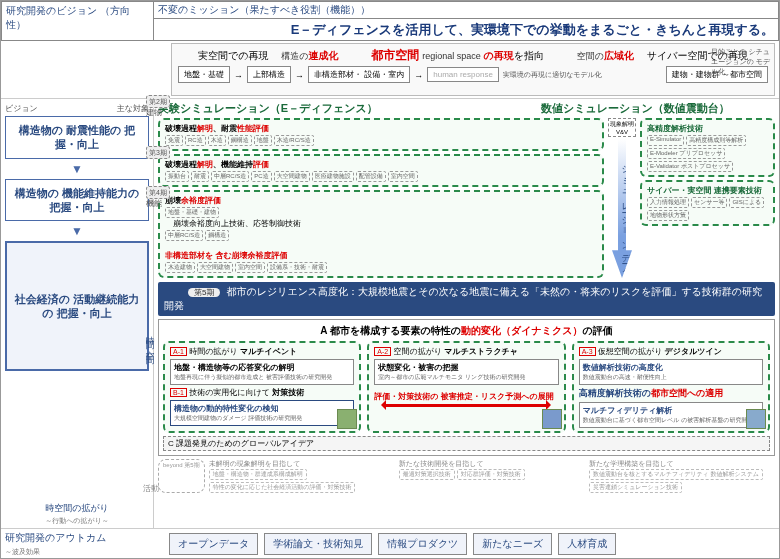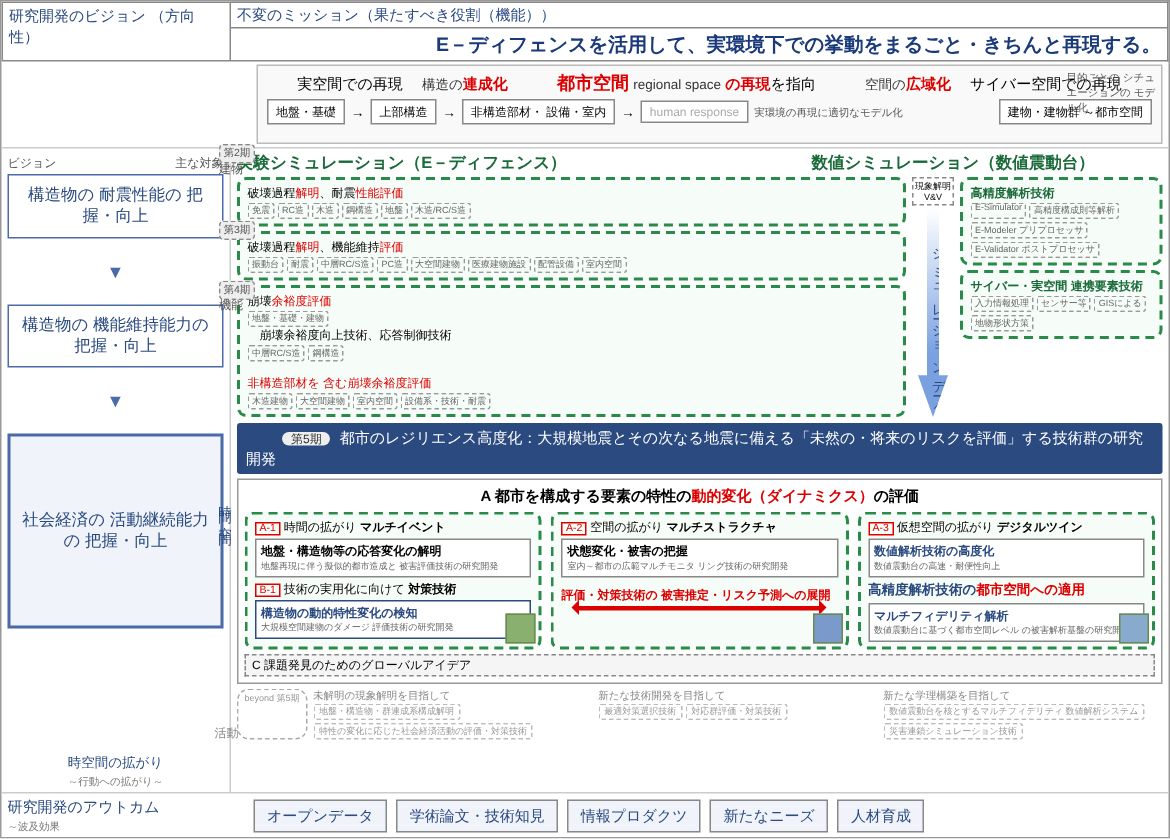--- a/index.html
+++ b/index.html
@@ -14,35 +14,35 @@
 .row2-inner{border:1px solid #bbb;background:#f9f9f9;padding:3px 6px;height:100%;}
 .row2-top{font-size:10px;text-align:center;}
 .row2-top .r{color:#d00;font-weight:bold;}
 .row2-top .b2{color:#333;font-size:9px;}
 .row2-boxes{display:flex;gap:4px;margin-top:2px;align-items:center;}
 .row2-box{border:1px solid #888;padding:2px 5px;font-size:8px;background:#fff;white-space:nowrap;}
 .row2-cap{font-size:7px;color:#555;}
 .main{position:relative;display:flex;height:calc(100% - 128px);}
 .leftcol{width:153px;border-right:1px solid #ccc;padding:4px;position:relative;}
 .left-lbls{display:flex;justify-content:space-between;font-size:8px;color:#555;margin-bottom:2px;}
-.left-stack{display:flex;flex-direction:column;gap:18px;}
+.left-stack{display:flex;flex-direction:column;gap:6px;font-weight:bold;}
 .left-box{border:1px solid #4a6aa8;padding:6px;text-align:center;font-size:11px;color:#2a4a80;background:#fff;line-height:1.3;}
 .left-box.big{background:#f0f3fa;border-width:2px;height:130px;display:flex;align-items:center;justify-content:center;}
 .left-arrow{text-align:center;font-size:12px;color:#4a6aa8;line-height:8px;}
 .left-bottom{margin-top:auto;position:absolute;bottom:2px;left:4px;right:4px;text-align:center;font-size:9px;color:#2a4a80;}
 .left-bottom small{color:#777;font-size:7px;}
 .mid{flex:1;position:relative;padding:2px 4px;}
 .section-hdrs{display:flex;gap:8px;font-size:11px;color:#1a6a3a;font-weight:bold;}
 .sh-left{width:375px;}
 .sh-right{flex:1;color:#1a6a3a;}
 .exp-area{display:flex;gap:4px;margin-top:2px;}
 .phase-tag{border:1px dashed #888;padding:2px;text-align:center;border-radius:3px;background:#eee;font-size:7px;}
 .exp-content{flex:1;display:flex;flex-direction:column;gap:3px;}
 .exp-block{border:2px dashed #2a8a4a;border-radius:6px;padding:3px 5px;font-size:8px;background:#f6fcf7;}
-.exp-block .t{font-weight:normal;}
+.exp-block .t{font-weight:bold;}
 .exp-block .t .r{color:#d00;}
 .tags{display:flex;flex-wrap:wrap;gap:2px;margin-top:1px;}
 .tag{border:1px dashed #999;padding:0 2px;font-size:6px;color:#666;border-radius:2px;}
 .num-col{width:135px;display:flex;flex-direction:column;gap:3px;}
 .num-block{border:2px dashed #2a8a4a;border-radius:6px;padding:3px 5px;font-size:8px;background:#f6fcf7;}
 .num-block .t{font-weight:bold;color:#1a6a3a;}
 .sim-col{width:28px;display:flex;flex-direction:column;align-items:center;}
 .sim-vv{border:1px dashed #888;font-size:6px;padding:1px;text-align:center;}
 .sim-arrow{width:20px;flex:1;background:linear-gradient(#fff 0,#7aa0e0 70%);clip-path:polygon(30% 0,70% 0,70% 80%,100% 80%,50% 100%,0 80%,30% 80%);margin-top:2px;position:relative;}
 .sim-txt{position:absolute;top:20px;left:0;right:0;writing-mode:vertical-rl;font-size:9px;color:#2a4a80;letter-spacing:2px;}

